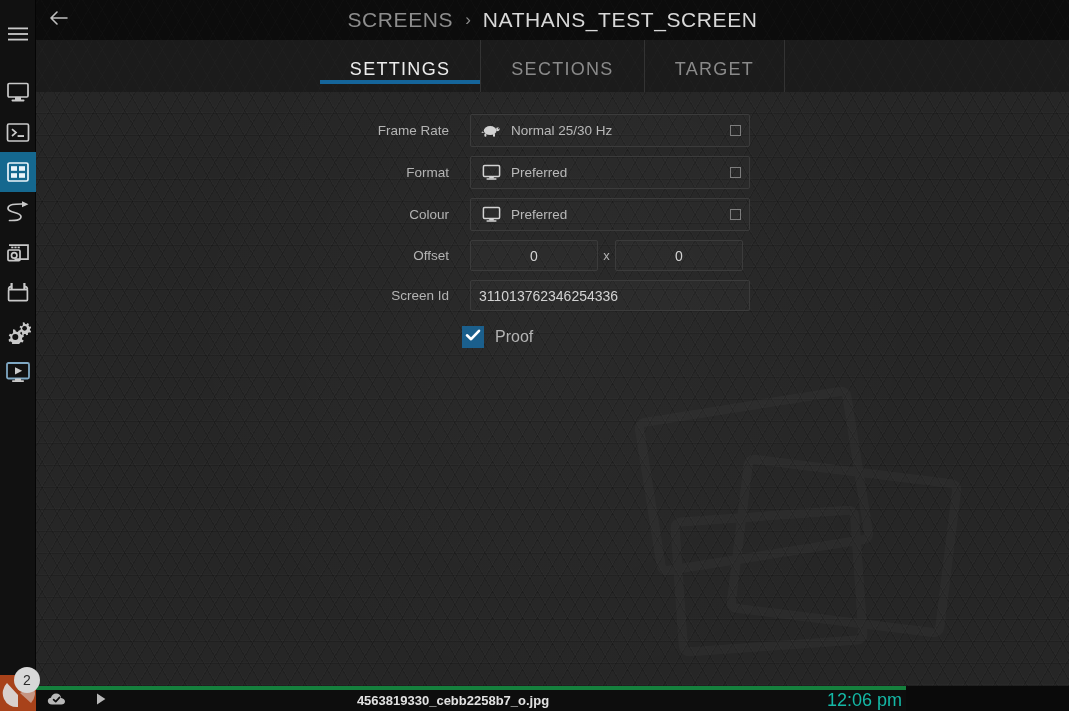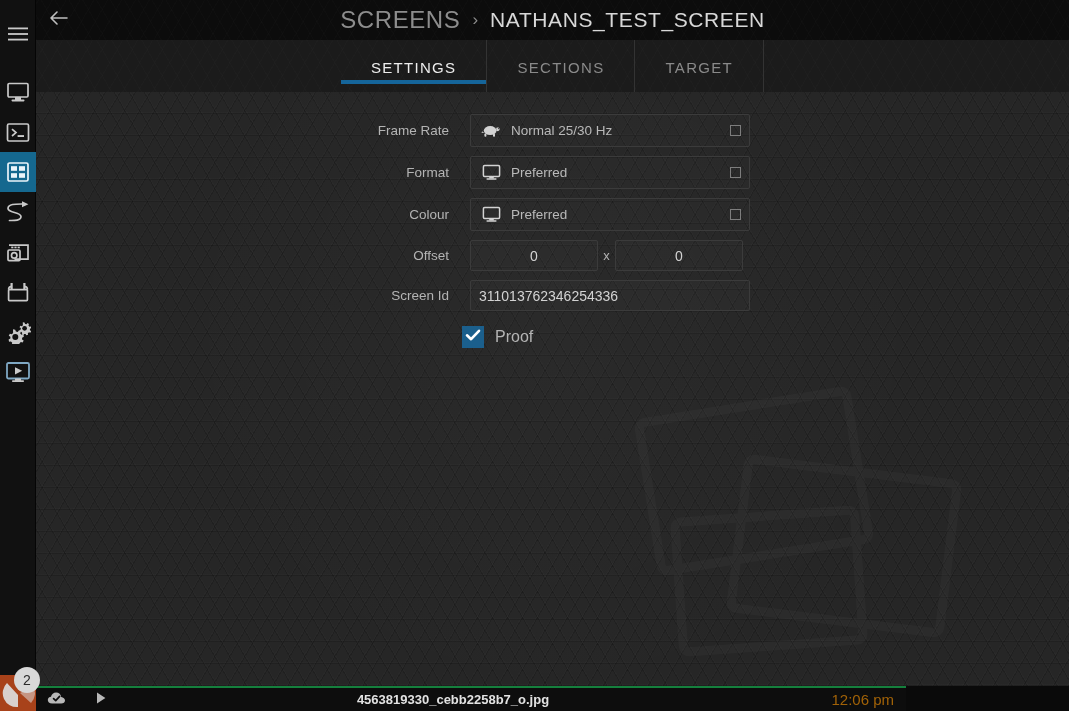--- a/index.html
+++ b/index.html
@@ -83,21 +83,21 @@
   #breadcrumb {
     flex: 1;
     display: flex;
     align-items: center;
     justify-content: center;
     gap: 12px;
     margin-right: 44px;
   }
   .crumb-parent {
     color: #8d8d8d;
-    font-size: 24px;
+    font-size: 21px;
     letter-spacing: 0.6px;
     cursor: pointer;
   }
   .crumb-sep {
     color: #8d8d8d;
     font-size: 17px;
   }
   .crumb-current {
     color: #d8d8d8;
     font-size: 21px;
@@ -116,21 +116,21 @@
       repeating-linear-gradient(-60deg, rgba(255,255,255,0.010) 0px, rgba(255,255,255,0.010) 1px, rgba(0,0,0,0) 1px, rgba(0,0,0,0) 13px);
     display: flex;
     align-items: flex-start;
     justify-content: center;
     z-index: 14;
   }
   #tabs-inner { display: flex; align-items: stretch; height: 52px; }
   .tab {
     position: relative;
     padding: 19px 30px 0 30px;
-    font-size: 15px;
+    font-size: 18px;
     letter-spacing: 1.3px;
     color: #8a8a8a;
     cursor: pointer;
     border-right: 1px solid #333333;
     text-align: center;
   }
   .tab:first-child { border-left: none; }
   .tab.active { color: #ededed; }
   .tab.active::after {
     content: "";
@@ -252,21 +252,21 @@
     font-size: 16px;
   }
 
   
   #statusbar {
     position: absolute;
     left: 0; bottom: 0;
     width: 906px;
     height: 25px;
     background: #0d0d0d;
-    border-top: 2px solid #15803d;
+    border-top: 4px solid #15803d;
     display: flex;
     align-items: center;
     z-index: 30;
   }
   #app-badge {
     position: absolute;
     left: 0; bottom: 0;
     width: 36px; height: 36px;
     background: #a8421a;
     display: flex; align-items: flex-end; justify-content: flex-start;
@@ -297,23 +297,23 @@
     position: absolute;
     left: 0; right: 0;
     text-align: center;
     color: #e2e2e2;
     font-size: 13px;
     font-weight: bold;
     pointer-events: none;
   }
   #sb-time {
     position: absolute;
-    right: 12px;
-    color: #a16207;
-    font-size: 15px;
+    right: 4px;
+    color: #14b8a6;
+    font-size: 18px;
   }
 </style>
 </head>
 <body>
 
 <div id="app">
 
   <nav id="sidebar">
     <div class="side-gap-top"></div>
 

